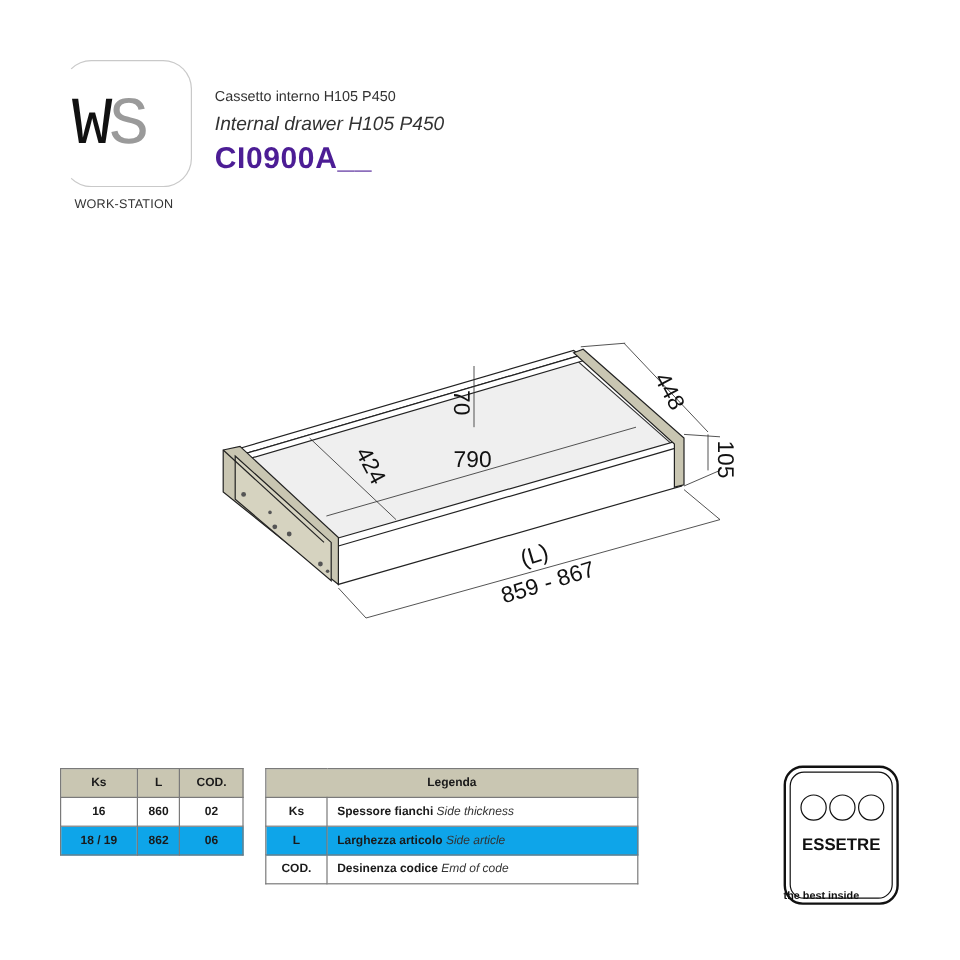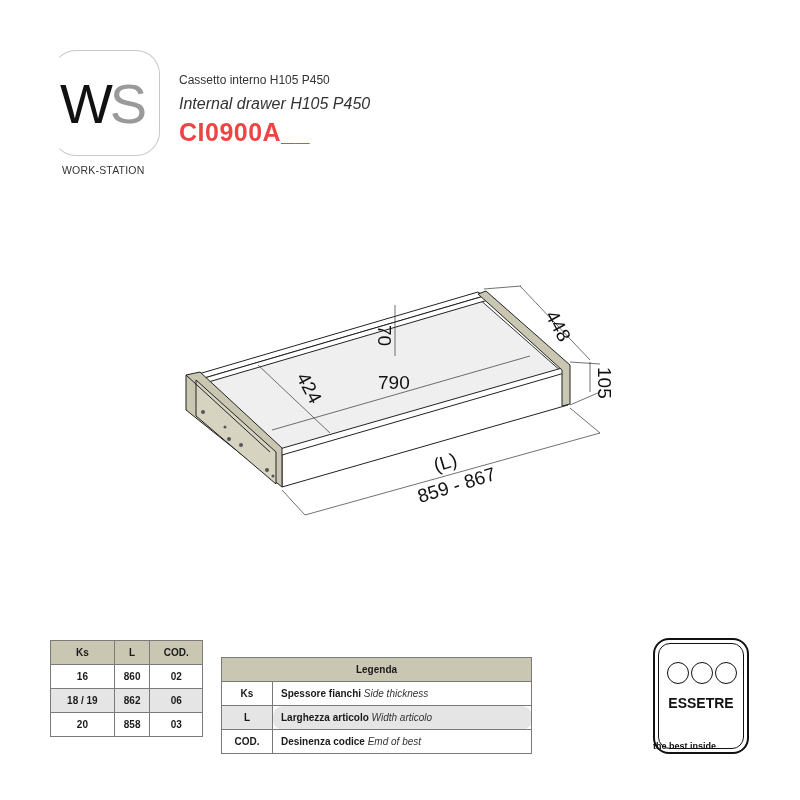--- a/index.html
+++ b/index.html
@@ -1,35 +1,35 @@
 <!DOCTYPE html>
 <html><head>
 <meta charset="utf-8">
 <style>
   html, body { margin:0; padding:0; background:#ffffff; }
   body { width:800px; height:800px; position:relative; overflow:hidden; font-family:"Liberation Sans", sans-serif; color:#1a1a1a; }
   .logo-box { position:absolute; left:52px; top:50px; width:106px; height:104px; border:1px solid #c9c9c9; border-radius:24px; border-left-color:transparent; border-bottom-color:#c9c9c9; }
-  .logo-ws { position:absolute; left:60px; top:76px; font-size:56px; letter-spacing:-3px; line-height:1; font-family:Liberation Sans, sans-serif; }
+  .logo-ws { position:absolute; left:60px; top:76px; font-size:56px; letter-spacing:-3px; line-height:1; font-family:Liberation Mono, monospace; }
   .logo-w { color:#111; }
   .logo-s { color:#9a9a9a; }
   .logo-sub { position:absolute; left:62px; top:164px; font-size:10.5px; color:#333; letter-spacing:0.2px; }
   .title-it { position:absolute; left:179px; top:73px; font-size:12px; color:#333; }
   .title-en { position:absolute; left:179px; top:95px; font-size:16px; color:#333; font-style:italic; }
-  .code { position:absolute; left:179px; top:118px; font-size:25px; font-weight:bold; color:#ef4444; letter-spacing:0.5px; }
+  .code { position:absolute; left:179px; top:118px; font-size:25px; font-weight:bold; color:#4c1d95; letter-spacing:0.5px; }
   .drawing { position:absolute; left:0; top:0; width:800px; height:620px; }
   .dim { font-family:"Liberation Sans", sans-serif; font-size:19px; fill:#111; }
   table { border-collapse:collapse; position:absolute; font-size:10px; }
   td, th { border:1px solid #7a7a7a; height:23px; padding:0; text-align:center; }
   th { background:#c9c6b2; font-weight:bold; }
-  tr.alt td { background:#e5e5e5; }
+  tr.alt td { background:#0ea5e9; }
   .t1 { left:50px; top:640px; width:153px; }
   .t1 td, .t1 th { font-weight:bold; }
-  .t2 { left:221px; top:640px; width:311px;margin-top:17px; }
+  .t2 { left:221px; top:640px; width:311px; }
   .t2 td.k { width:50px; font-weight:bold; }
-  .t2 td.d { text-align:left; padding-left:8px;border-radius:10px; }
+  .t2 td.d { text-align:left; padding-left:8px; }
   .t2 .b { font-weight:bold; }
   .t2 .i { font-style:italic; color:#333; }
   .brand { position:absolute; left:653px; top:638px; width:96px; height:116px; border:2px solid #111; border-radius:16px; box-sizing:border-box; }
   .brand-inner { position:absolute; left:3px; top:3px; right:3px; bottom:3px; border:1px solid #111; border-radius:12px; }
   .circles { position:absolute; left:12px; top:22px; display:flex; gap:2px; }
   .circle { width:20px; height:20px; border:1.5px solid #111; border-radius:50%; }
   .brand-name { position:absolute; left:0; right:0; top:55px; text-align:center; font-weight:bold; font-size:14px; color:#111; }
   .tagline { position:absolute; left:653px; top:741px; width:96px; font-size:9px; font-weight:bold; color:#111; }
 </style>
 </head>
@@ -104,44 +104,39 @@
   <tr>
     <td>16</td>
     <td>860</td>
     <td>02</td>
   </tr>
   <tr class="alt">
     <td>18 / 19</td>
     <td>862</td>
     <td>06</td>
   </tr>
-  <tr>
-    <td>20</td>
-    <td>858</td>
-    <td>03</td>
-  </tr>
 </tbody>
   </table>
 
 <table class="t2">
   <tbody>
       <tr>
     <th colspan="2">Legenda</th>
   </tr>
   <tr>
     <td class="k">Ks</td>
     <td class="d"><span class="b">Spessore fianchi</span> <span class="i">Side thickness</span></td>
   </tr>
   <tr class="alt">
     <td class="k">L</td>
-    <td class="d"><span class="b">Larghezza articolo</span> <span class="i">Width articolo</span></td>
+    <td class="d"><span class="b">Larghezza articolo</span> <span class="i">Side article</span></td>
   </tr>
   <tr>
     <td class="k">COD.</td>
-    <td class="d"><span class="b">Desinenza codice</span> <span class="i">Emd of best</span></td>
+    <td class="d"><span class="b">Desinenza codice</span> <span class="i">Emd of code</span></td>
   </tr>
 </tbody>
   </table>
 
 <div class="brand">
   <div class="brand-inner"></div>
   <div class="circles">
     <div class="circle"></div>
     <div class="circle"></div>
     <div class="circle"></div>

